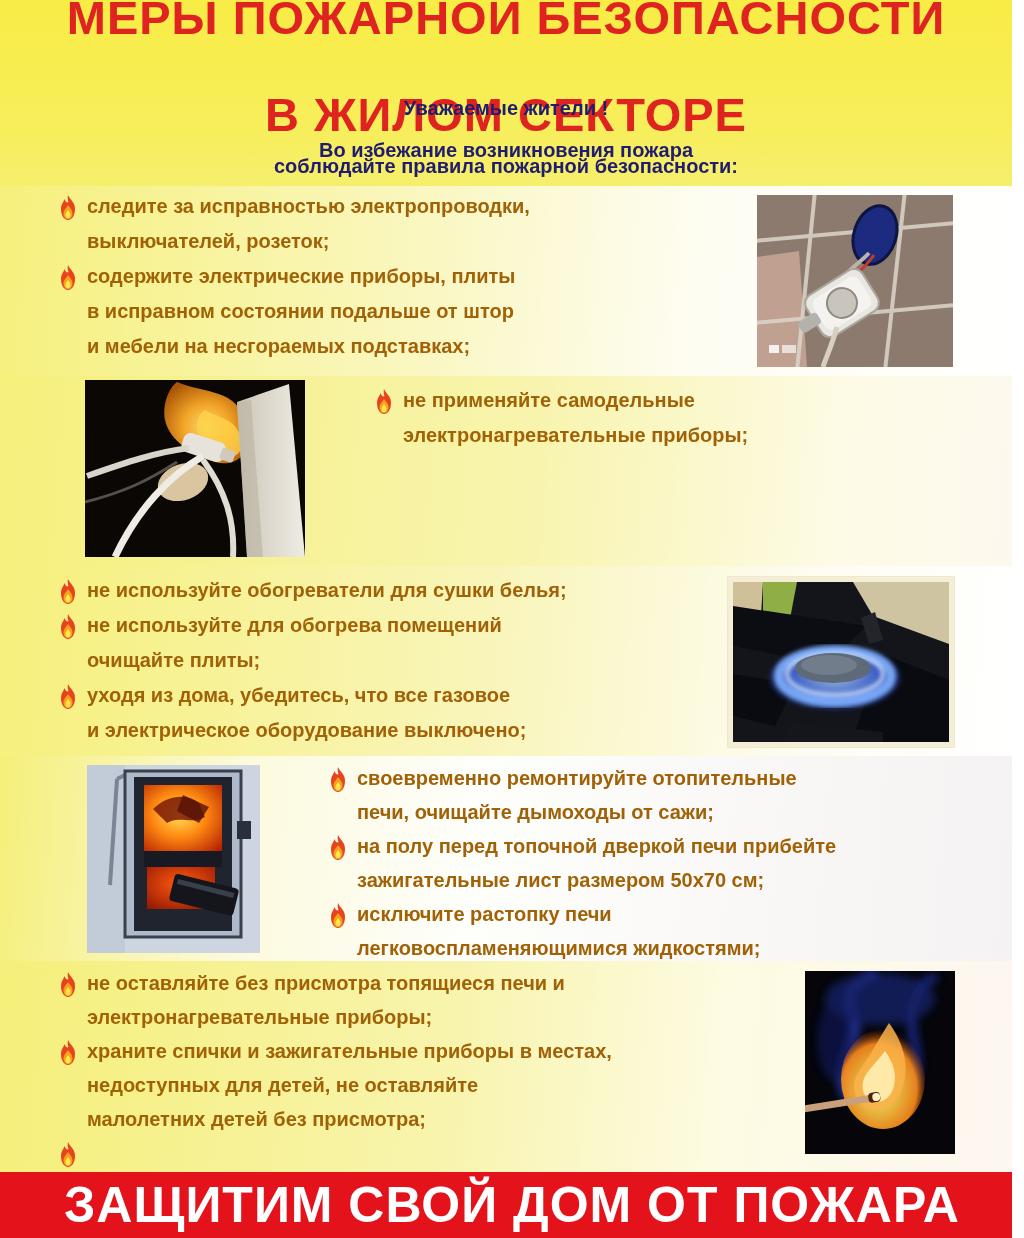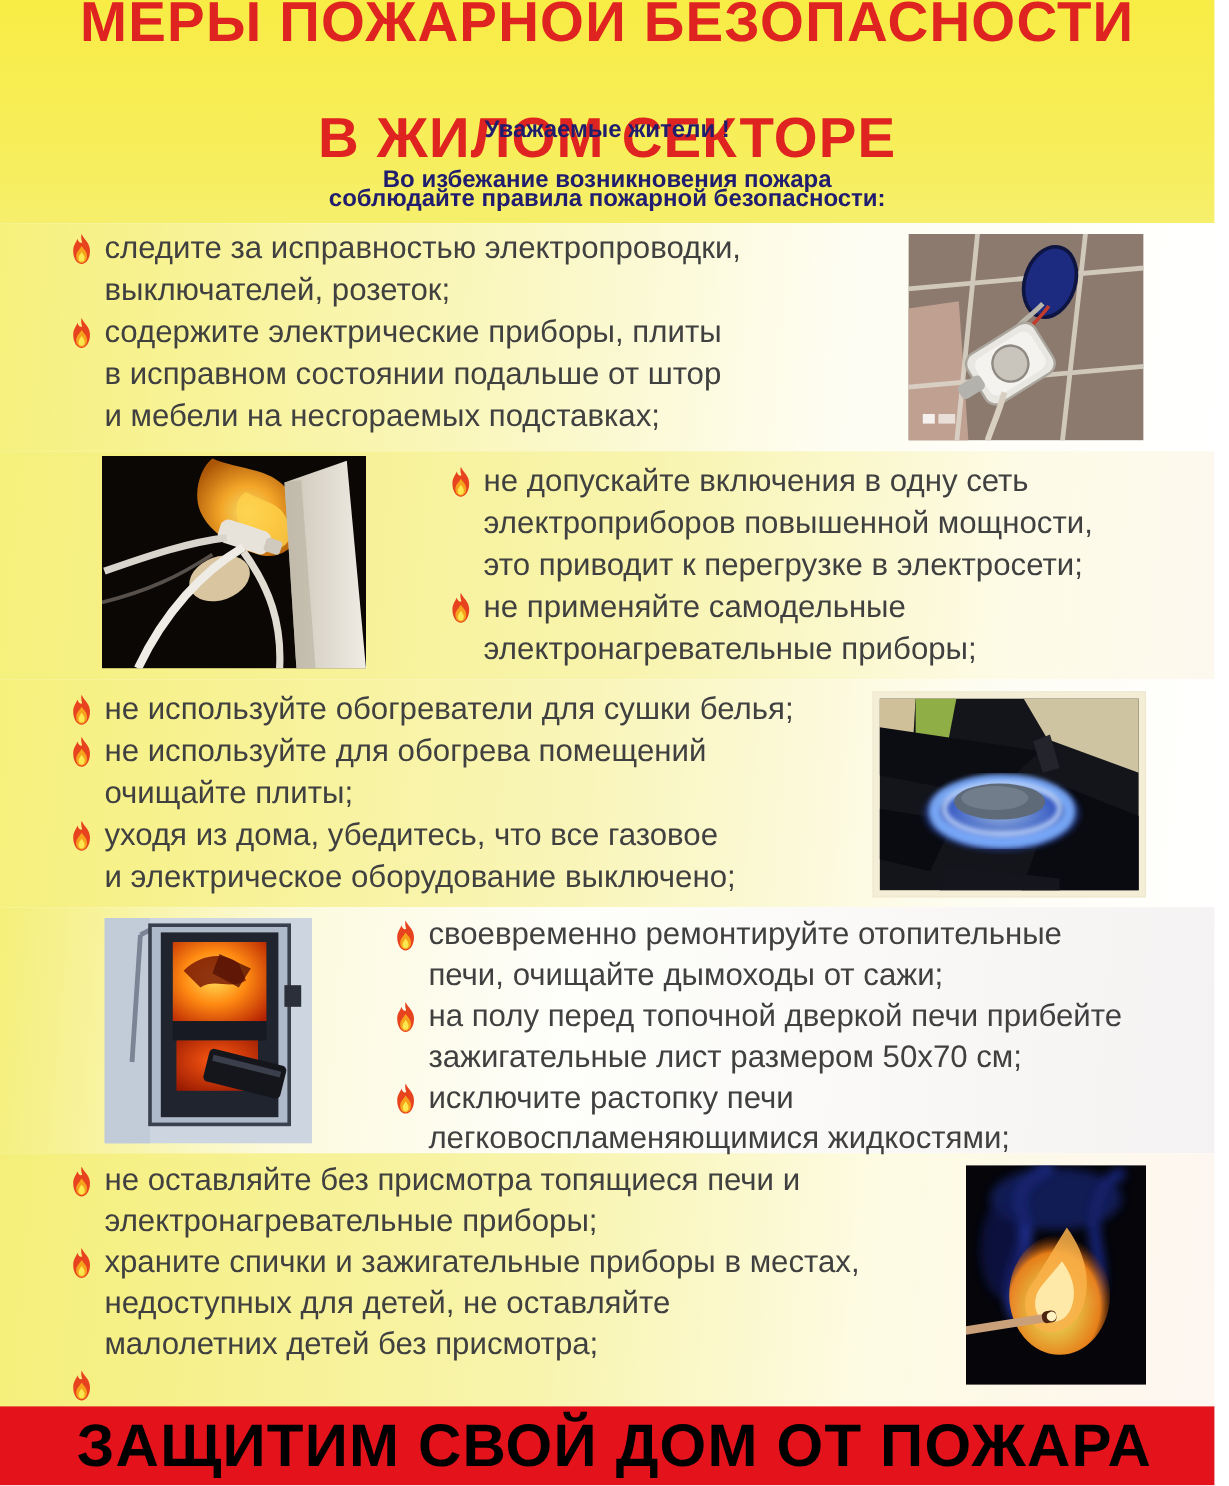--- a/index.html
+++ b/index.html
@@ -33,36 +33,36 @@
   .sub1{top:94px;}
   .sub2{top:136px;}
   .sub3{top:152px;}
   
   .section{position:absolute;}
   .rule{display:flex;align-items:flex-start;}
   .flame{flex:none;width:20px;margin:6px 9px 0 0;}
   .flame svg{display:block;width:20px;height:26px;}
   .rule-text{
     white-space:pre-line;
-    font-weight:normal;color:#404040;
-    font-size:26px;line-height:35px;
+    font-weight:bold;color:#a16207;
+    font-size:20px;line-height:35px;
   }
   .lh34 .rule-text{line-height:34px;}
   
   .photo{position:absolute;}
   .photo svg{display:block;}
   .photo-framed{background:#f5eed6;padding:5px;box-shadow:0 0 0 1px #eee8cf;}
   
   .banner{
     position:absolute;left:0;top:1172px;width:1024px;height:66px;
     background:#e4131b;
     display:flex;align-items:center;justify-content:center;
   }
   .banner span{
-    color:#000000;font-weight:bold;font-size:50px;letter-spacing:1px;white-space:nowrap;
+    color:#ffffff;font-weight:bold;font-size:50px;letter-spacing:1px;white-space:nowrap;
   }
 </style>
 </head>
 <body>
 
 <div id="poster">
 
   <div class="band band-header"></div>
   <div class="band band-a"></div>
   <div class="band band-b"></div>
@@ -96,32 +96,20 @@
             <path fill="#fde84f" d="M10 15C11.3 17 12.5 17.8 12.5 20C12.5 22.2 11.3 23.2 10 23.2C8.7 23.2 7.5 22.2 7.5 20C7.5 18 9 17 10 15Z"></path>
           </svg>
         </span>
       <span class="rule-text">содержите электрические приборы, плиты
 в исправном состоянии подальше от штор
 и мебели на несгораемых подставках;</span>
     </div>
   </div>
 
   <div class="section" style="left:374px;top:383px;width:640px;">
-    <div class="rule">
-      <span class="flame">
-          <svg viewBox="0 0 20 26">
-            <path fill="#e8431f" d="M10 0C12 5 17 7 17 14C17 21 13.5 25 10 25C6.5 25 3 21 3 14C3 9 5.5 7.5 6.5 4C7.5 7 9 8 10.5 7C9.5 4 9.5 2 10 0Z"></path>
-            <path fill="#f6a21c" d="M10 10C12 13 14.5 14.5 14.5 18.5C14.5 22 12.5 24 10 24C7.5 24 5.5 22 5.5 18.5C5.5 15 8 13.5 10 10Z"></path>
-            <path fill="#fde84f" d="M10 15C11.3 17 12.5 17.8 12.5 20C12.5 22.2 11.3 23.2 10 23.2C8.7 23.2 7.5 22.2 7.5 20C7.5 18 9 17 10 15Z"></path>
-          </svg>
-        </span>
-      <span class="rule-text">не допускайте включения в одну сеть
-электроприборов повышенной мощности,
-это приводит к перегрузке в электросети;</span>
-    </div>
     <div class="rule">
       <span class="flame">
           <svg viewBox="0 0 20 26">
             <path fill="#e8431f" d="M10 0C12 5 17 7 17 14C17 21 13.5 25 10 25C6.5 25 3 21 3 14C3 9 5.5 7.5 6.5 4C7.5 7 9 8 10.5 7C9.5 4 9.5 2 10 0Z"></path>
             <path fill="#f6a21c" d="M10 10C12 13 14.5 14.5 14.5 18.5C14.5 22 12.5 24 10 24C7.5 24 5.5 22 5.5 18.5C5.5 15 8 13.5 10 10Z"></path>
             <path fill="#fde84f" d="M10 15C11.3 17 12.5 17.8 12.5 20C12.5 22.2 11.3 23.2 10 23.2C8.7 23.2 7.5 22.2 7.5 20C7.5 18 9 17 10 15Z"></path>
           </svg>
         </span>
       <span class="rule-text">не применяйте самодельные
 электронагревательные приборы;</span>

